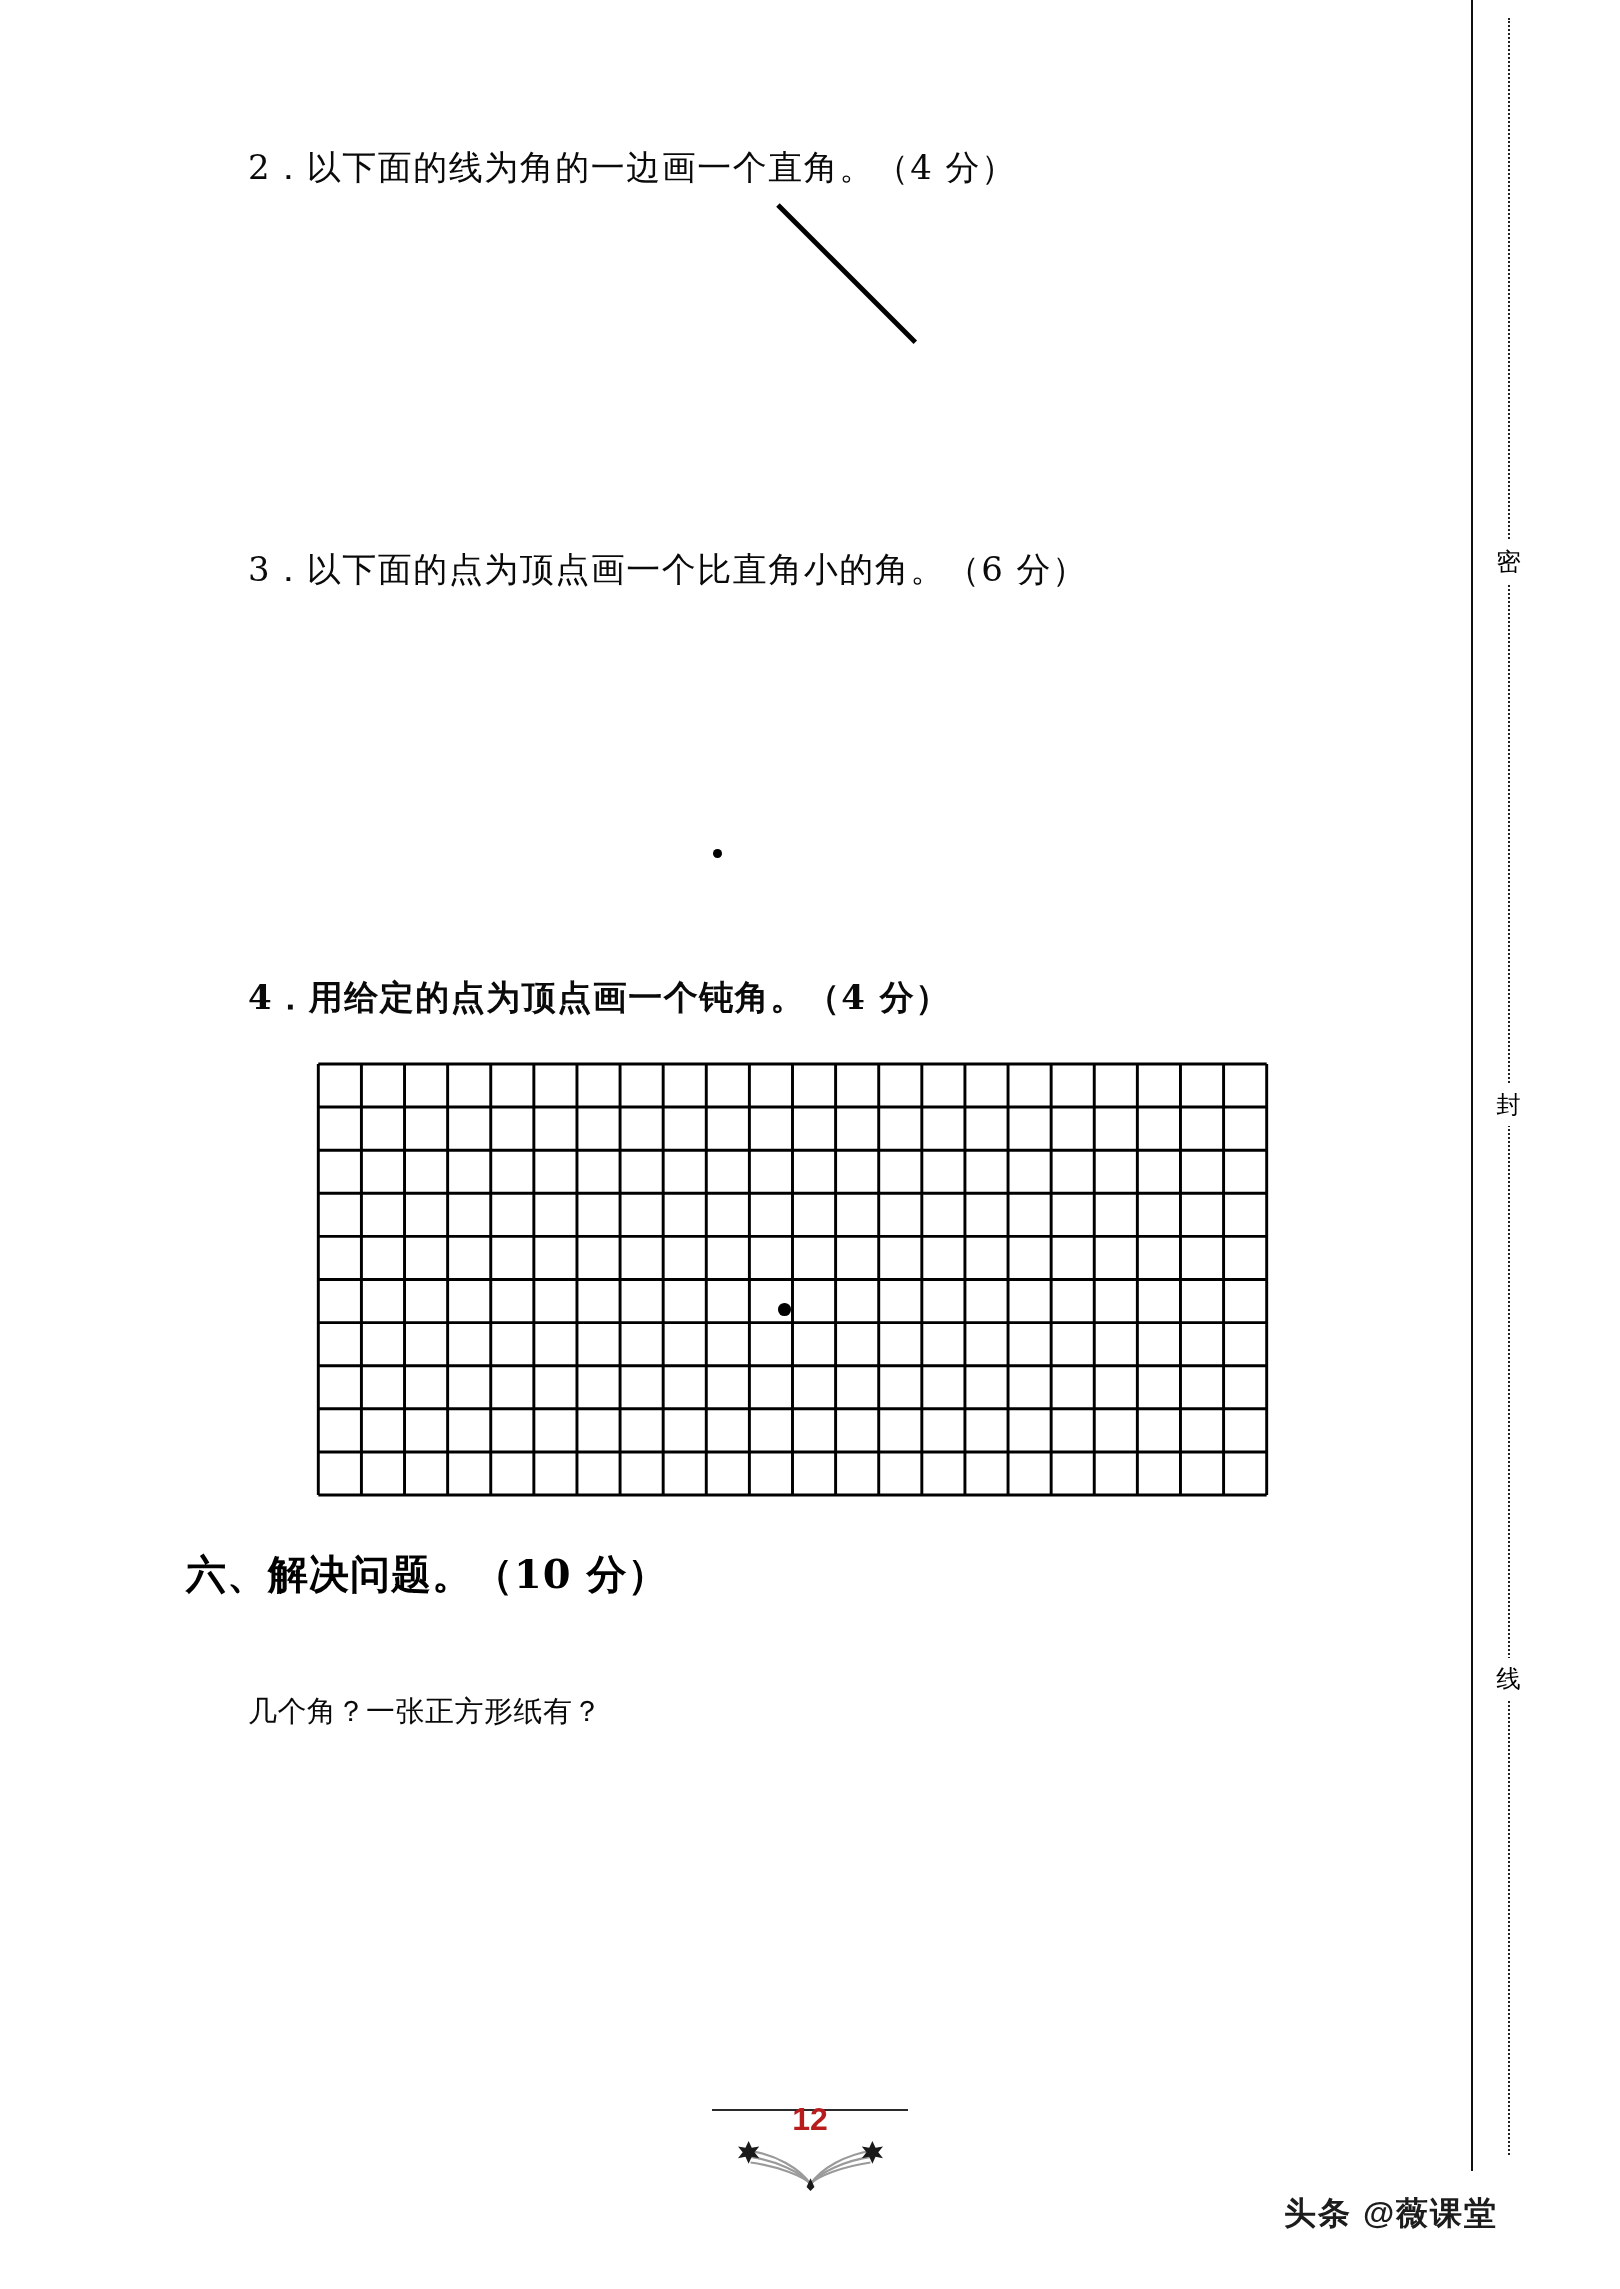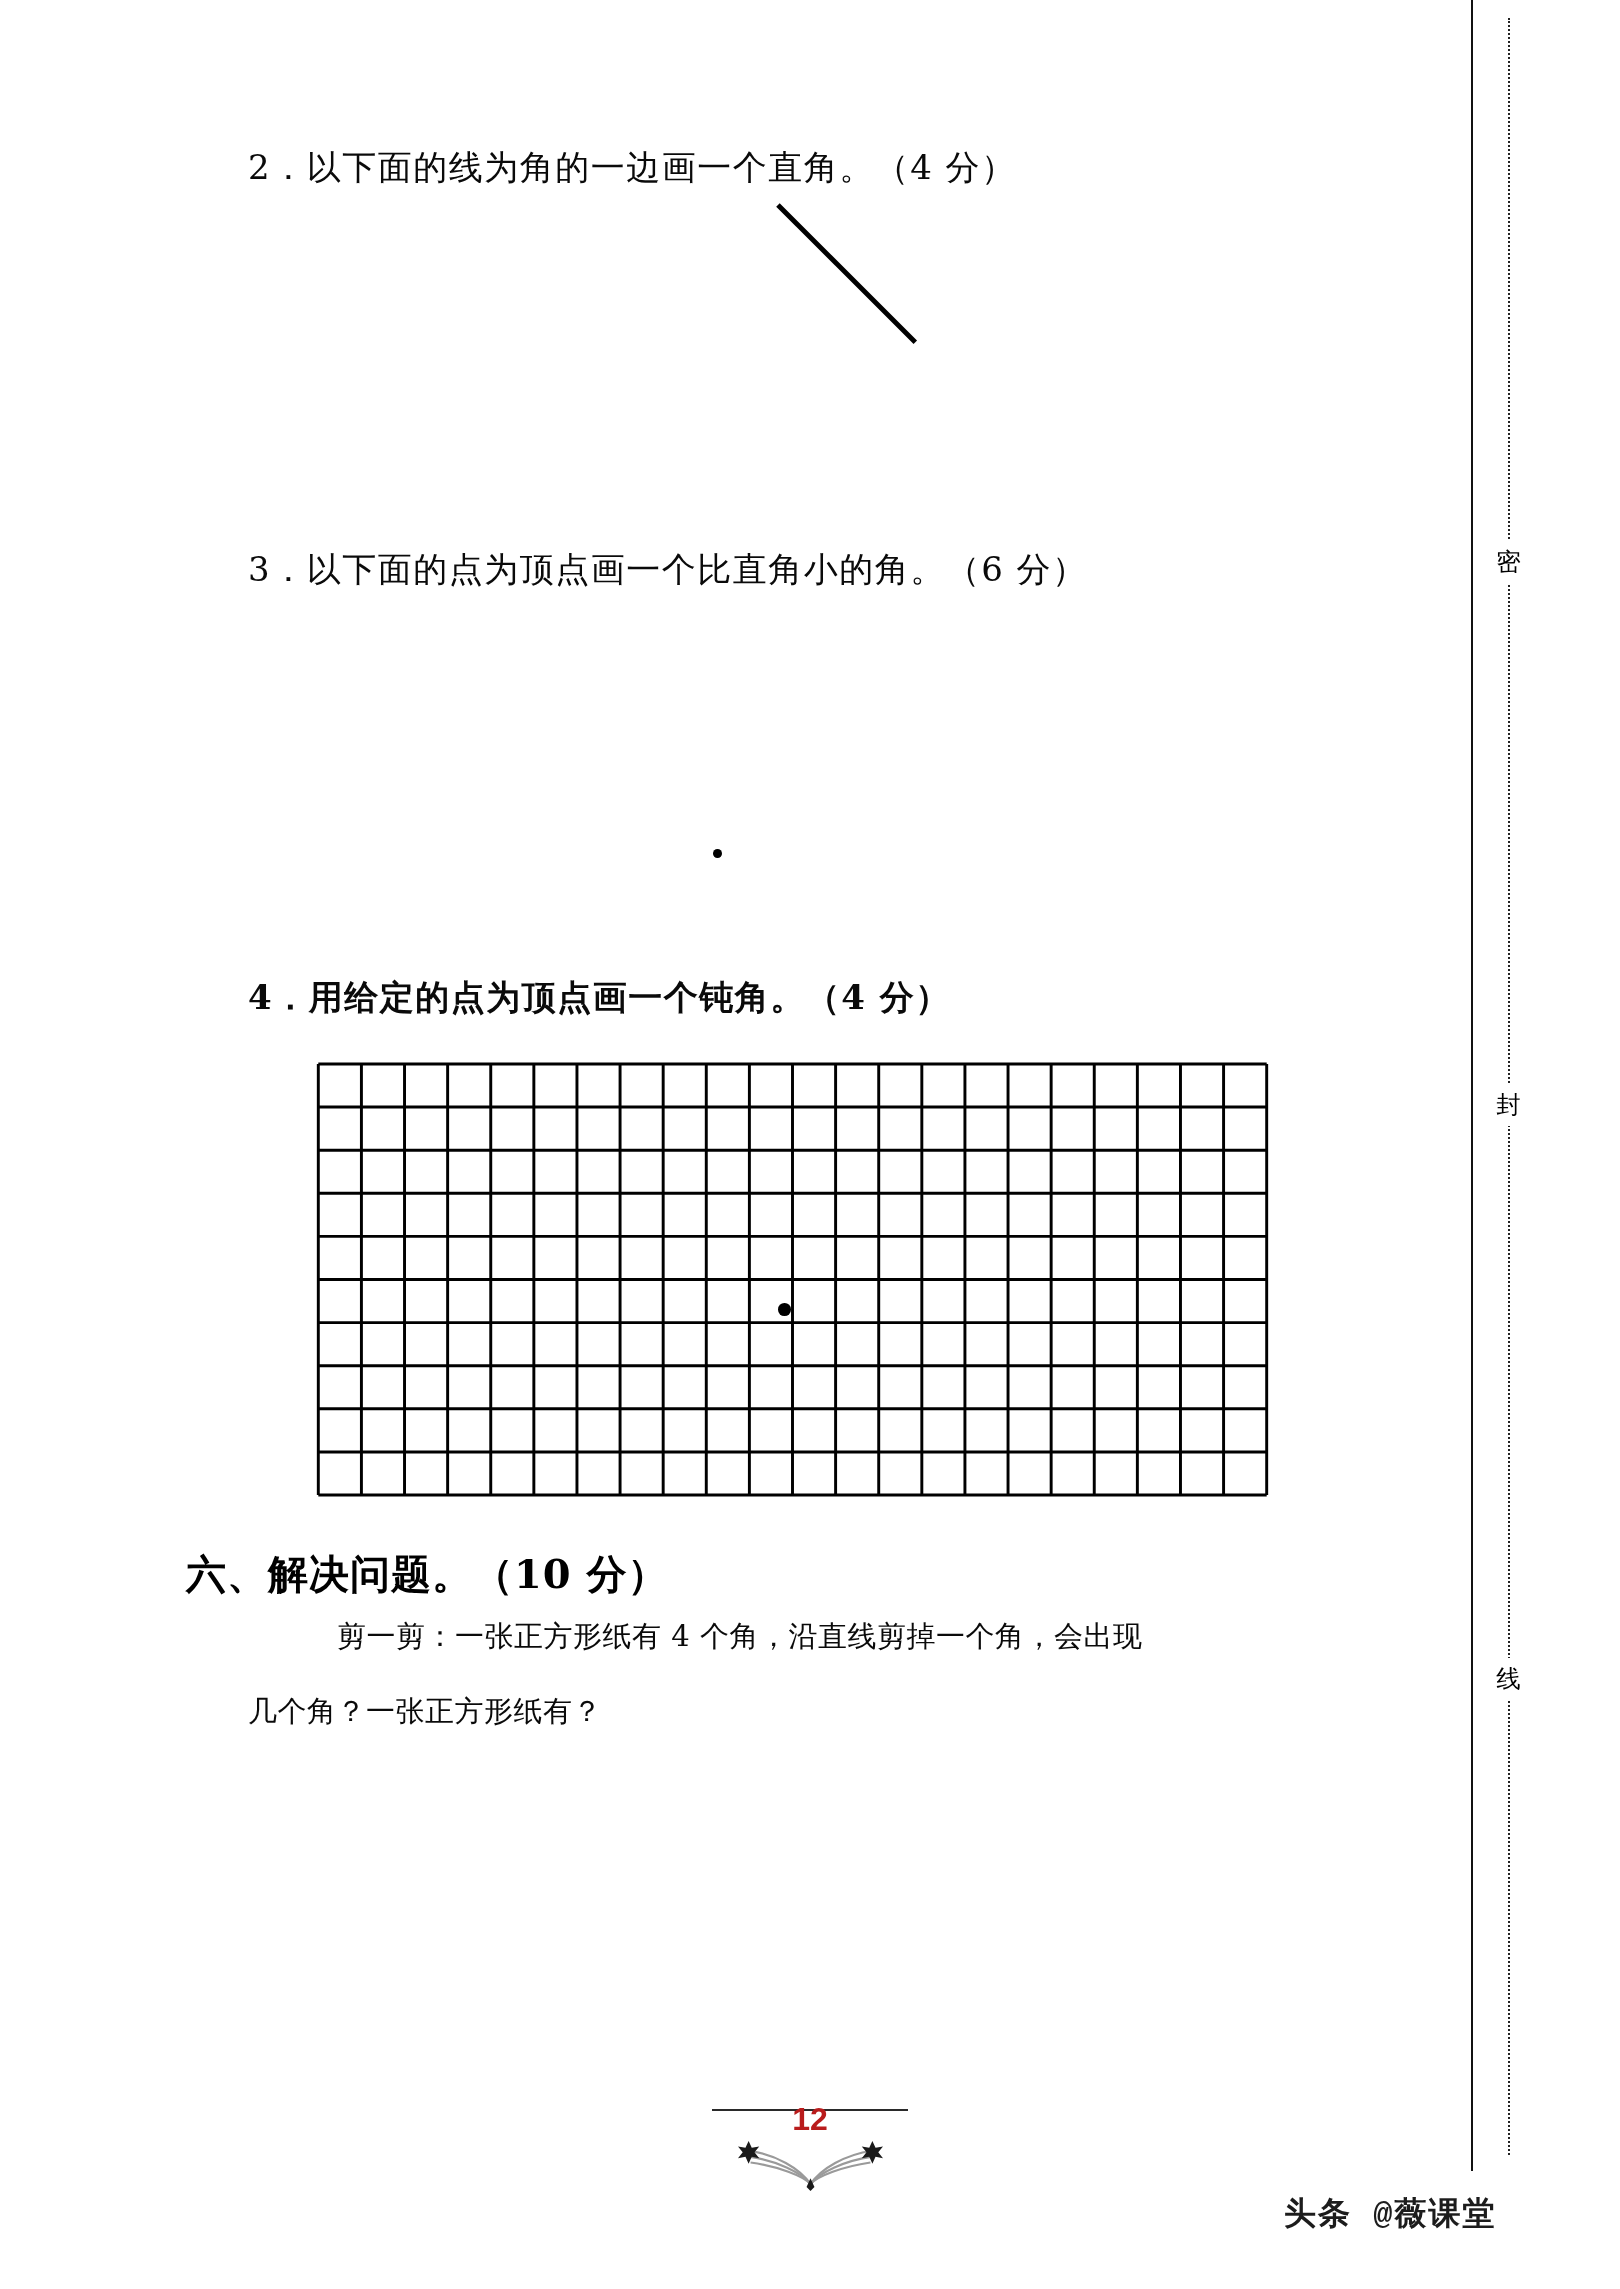--- a/index.html
+++ b/index.html
@@ -148,21 +148,21 @@
     position: absolute;
     left: 727px;
     top: 2133px;
   }
 
   
   .watermark {
     position: absolute;
     left: 1284px;
     top: 2192px;
-    font-family: Liberation Mono, monospace;
+    font-family: Liberation Sans, sans-serif;
     font-size: 32px;
     font-weight: bold;
     letter-spacing: 2px;
     color: #1c1c1c;
     white-space: nowrap;
   }
 </style>
 </head>
 <body>
 
@@ -219,21 +219,20 @@
         <line x1="2" y1="266" x2="970" y2="266" stroke="#000000" stroke-width="3"></line>
         <line x1="2" y1="310" x2="970" y2="310" stroke="#000000" stroke-width="3"></line>
         <line x1="2" y1="354" x2="970" y2="354" stroke="#000000" stroke-width="3"></line>
         <line x1="2" y1="398" x2="970" y2="398" stroke="#000000" stroke-width="3"></line>
         <line x1="2" y1="442" x2="970" y2="442" stroke="#000000" stroke-width="3"></line>
       </svg>
   </div>
   <div class="grid-dot"></div>
 
   <div class="section-head">六、解决问题。（10 分）</div>
-  <div class="prob-line pl1">剪一剪：一张正方形纸有 4 个角，沿直线剪掉一个角，会出现</div>
   <div class="prob-line pl2">几个角？一张正方形纸有？</div>
 
   <div class="footer-rule"></div>
   <div class="page-num">12</div>
   <div class="footer-orn">
     <svg width="167" height="59" viewBox="0 0 170 60" xmlns="http://www.w3.org/2000/svg">
       <g fill="none" stroke="#9a9a9a" stroke-width="2.2">
         <path d="M22 18 C 50 22, 74 36, 85 52 C 96 36, 120 22, 148 18"></path>
         <path d="M22 24 C 50 28, 76 40, 85 52 C 94 40, 120 28, 148 24"></path>
         <path d="M24 30 C 52 34, 78 44, 85 52 C 92 44, 118 34, 146 30"></path>

